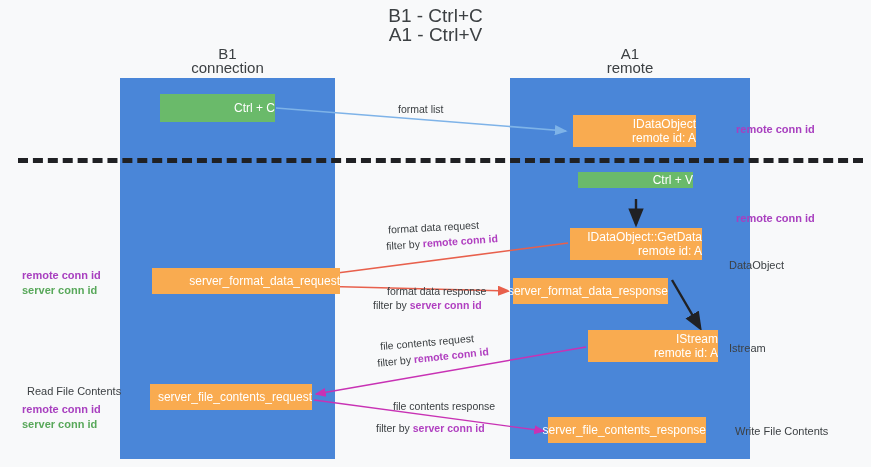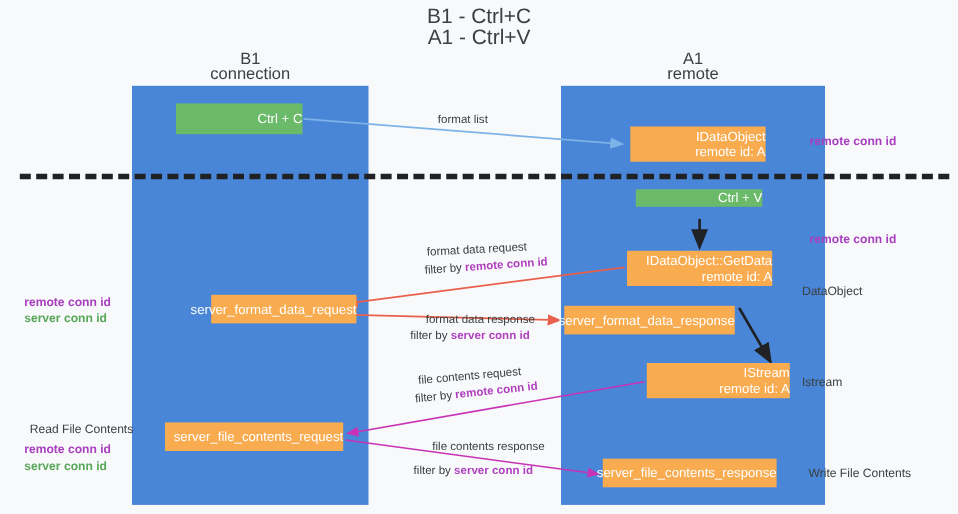--- a/index.html
+++ b/index.html
@@ -59,21 +59,21 @@
     line-height: 14px;
     text-align: center;
   }
   .node.green { background: #6aba6a; }
   .node.orange { background: #f9ab50; }
 
   #node-ctrl-c { top: 94px; left: 160px; width: 115px; height: 28px; }
   #node-dataobject { top: 115px; left: 573px; width: 123px; height: 32px; }
   #node-ctrl-v { top: 172px; left: 578px; width: 115px; height: 16px; }
   #node-getdata { top: 228px; left: 570px; width: 132px; height: 32px; }
-  #node-fmt-req { top: 268px; left: 152px; width: 132px; height: 26px; margin-left: 40px; }
+  #node-fmt-req { top: 268px; left: 152px; width: 188px; height: 26px; }
   #node-fmt-resp { top: 278px; left: 513px; width: 155px; height: 26px; }
   #node-istream { top: 330px; left: 588px; width: 130px; height: 32px; }
   #node-file-req { top: 384px; left: 150px; width: 162px; height: 26px; }
   #node-file-resp { top: 417px; left: 548px; width: 158px; height: 26px; }
 
   
   .side {
     font-size: 11px;
     line-height: 15px;
     color: #3c4043;

